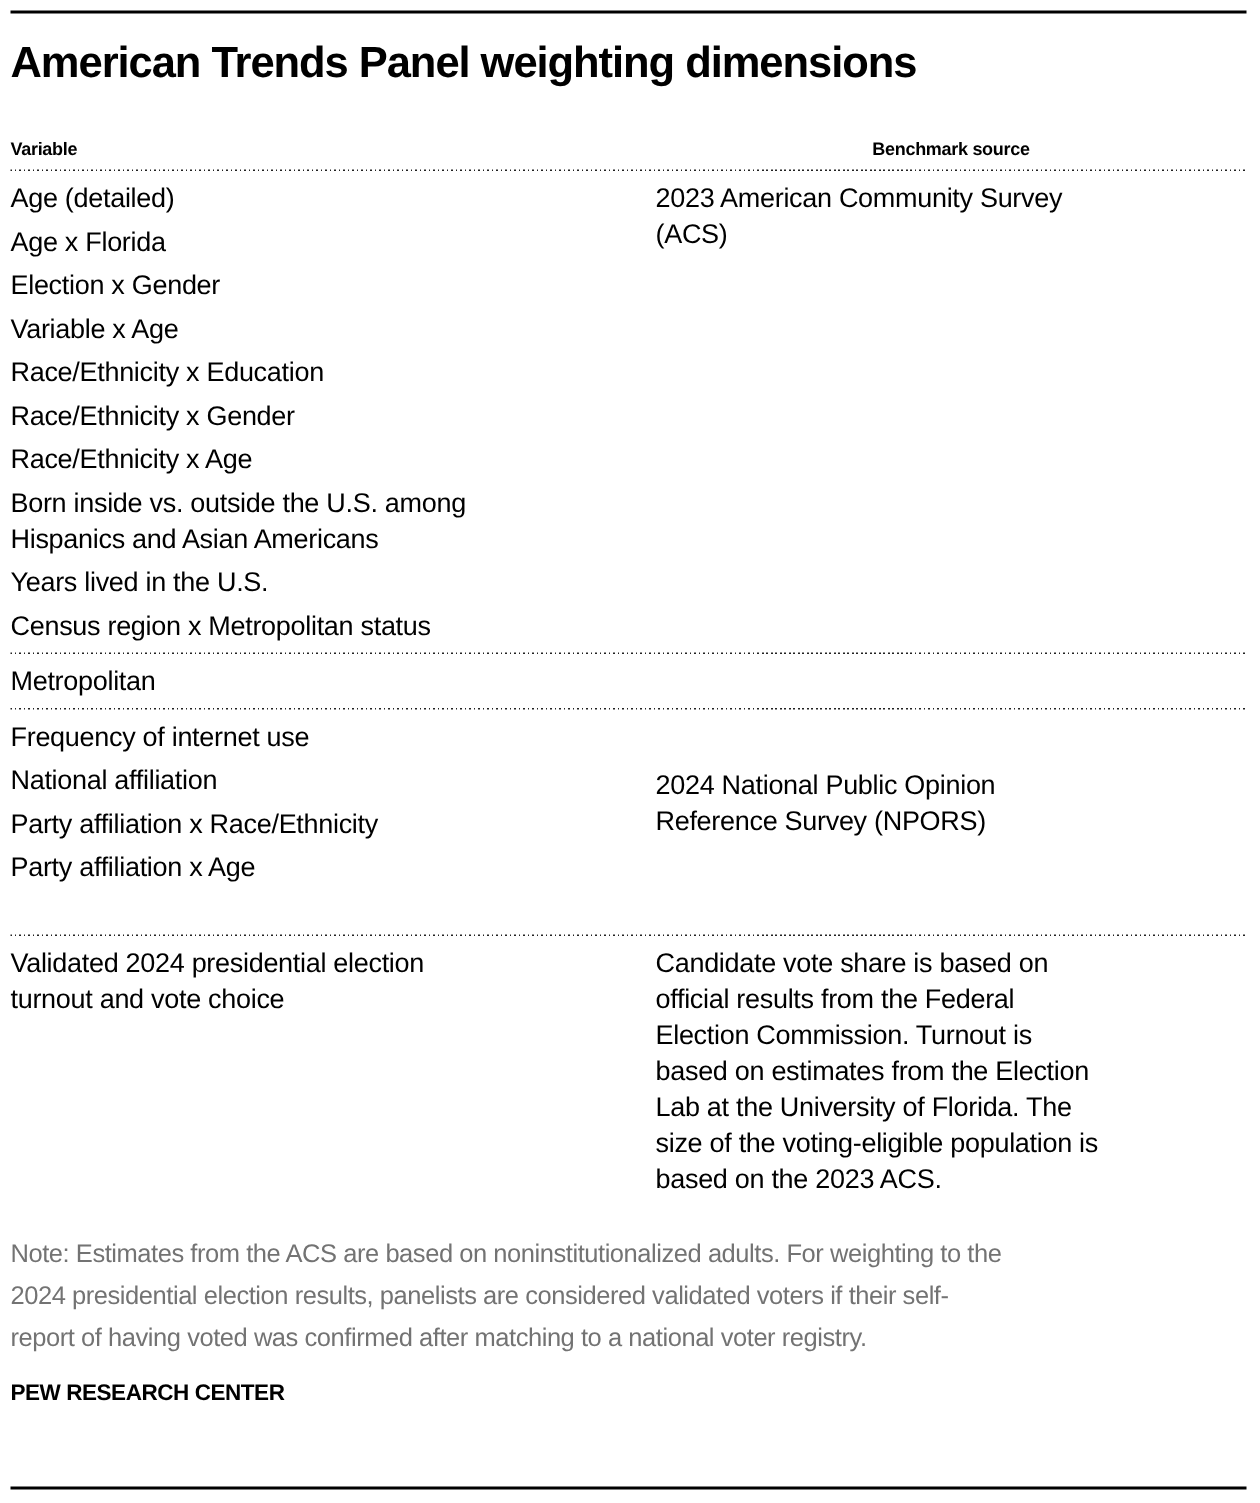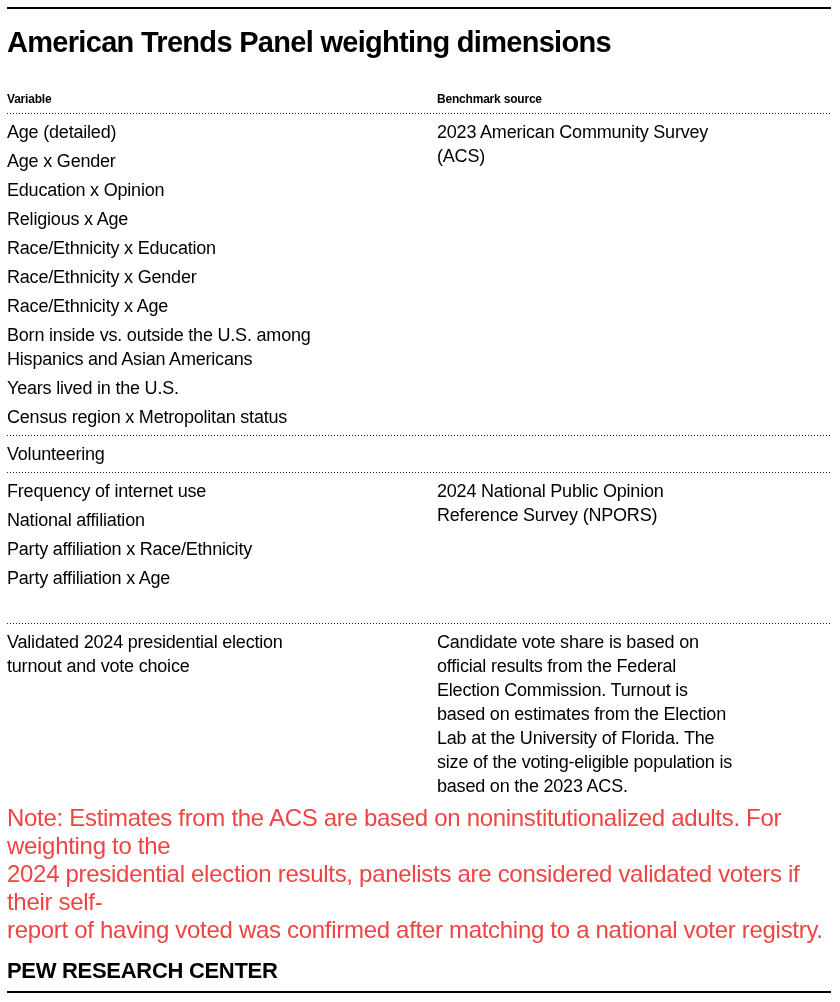--- a/index.html
+++ b/index.html
@@ -43,51 +43,53 @@
     height: 1px;
     background-image: repeating-linear-gradient(90deg, #222222 0 1px, transparent 1px 3px);
   }
   .section {
     display: flex;
     padding-top: 6px;
     padding-bottom: 1px;
   }
   .section.pad-bottom {
     padding-bottom: 28px;
+    align-items: center;
   }
   .col1 {
     width: 430px;
     box-sizing: border-box;
     padding-right: 14px;
     flex: 0 0 430px;
   }
   .col2 {
     flex: 1 1 auto;
   }
   .header-row .col2 {
-    text-align: left;
+    text-align: center;
   }
   .cell {
     font-size: 18px;
     line-height: 24px;
     margin-bottom: 5px;
     letter-spacing: -0.2px;
     white-space: pre-line;
   }
   .note {
-    color: #ef4444;
-    font-size: 24px;
+    margin-top: 18px;
+    color: #737373;
+    font-size: 17px;
     line-height: 28px;
     letter-spacing: -0.3px;
     white-space: pre-line;
   }
   .footer {
     margin-top: 14px;
     font-weight: 700;
-    font-size: 22px;
+    font-size: 15px;
     letter-spacing: -0.3px;
   }
   .rule-bottom {
     position: absolute;
     left: 7px;
     right: 9px;
     bottom: 9px;
     height: 2px;
     background: #000000;
   }
@@ -104,40 +106,40 @@
   <div class="header-row">
     <div class="col1">Variable</div>
     <div class="col2">Benchmark source</div>
   </div>
   <div class="divider"></div>
 
   <div>
       <div class="section">
         <div class="col1">
           <div class="cell">Age (detailed)</div>
-          <div class="cell">Age x Gender</div>
-          <div class="cell">Education x Opinion</div>
-          <div class="cell">Religious x Age</div>
+          <div class="cell">Age x Florida</div>
+          <div class="cell">Election x Gender</div>
+          <div class="cell">Variable x Age</div>
           <div class="cell">Race/Ethnicity x Education</div>
           <div class="cell">Race/Ethnicity x Gender</div>
           <div class="cell">Race/Ethnicity x Age</div>
           <div class="cell">Born inside vs. outside the U.S. among
 Hispanics and Asian Americans</div>
           <div class="cell">Years lived in the U.S.</div>
           <div class="cell">Census region x Metropolitan status</div>
         </div>
         <div class="col2">
           <div class="cell">2023 American Community Survey
 (ACS)</div>
         </div>
       </div>
       <div class="divider"></div>
       <div class="section">
         <div class="col1">
-          <div class="cell">Volunteering</div>
+          <div class="cell">Metropolitan</div>
         </div>
       </div>
       <div class="divider"></div>
       <div class="section pad-bottom">
         <div class="col1">
           <div class="cell">Frequency of internet use</div>
           <div class="cell">National affiliation</div>
           <div class="cell">Party affiliation x Race/Ethnicity</div>
           <div class="cell">Party affiliation x Age</div>
         </div>

